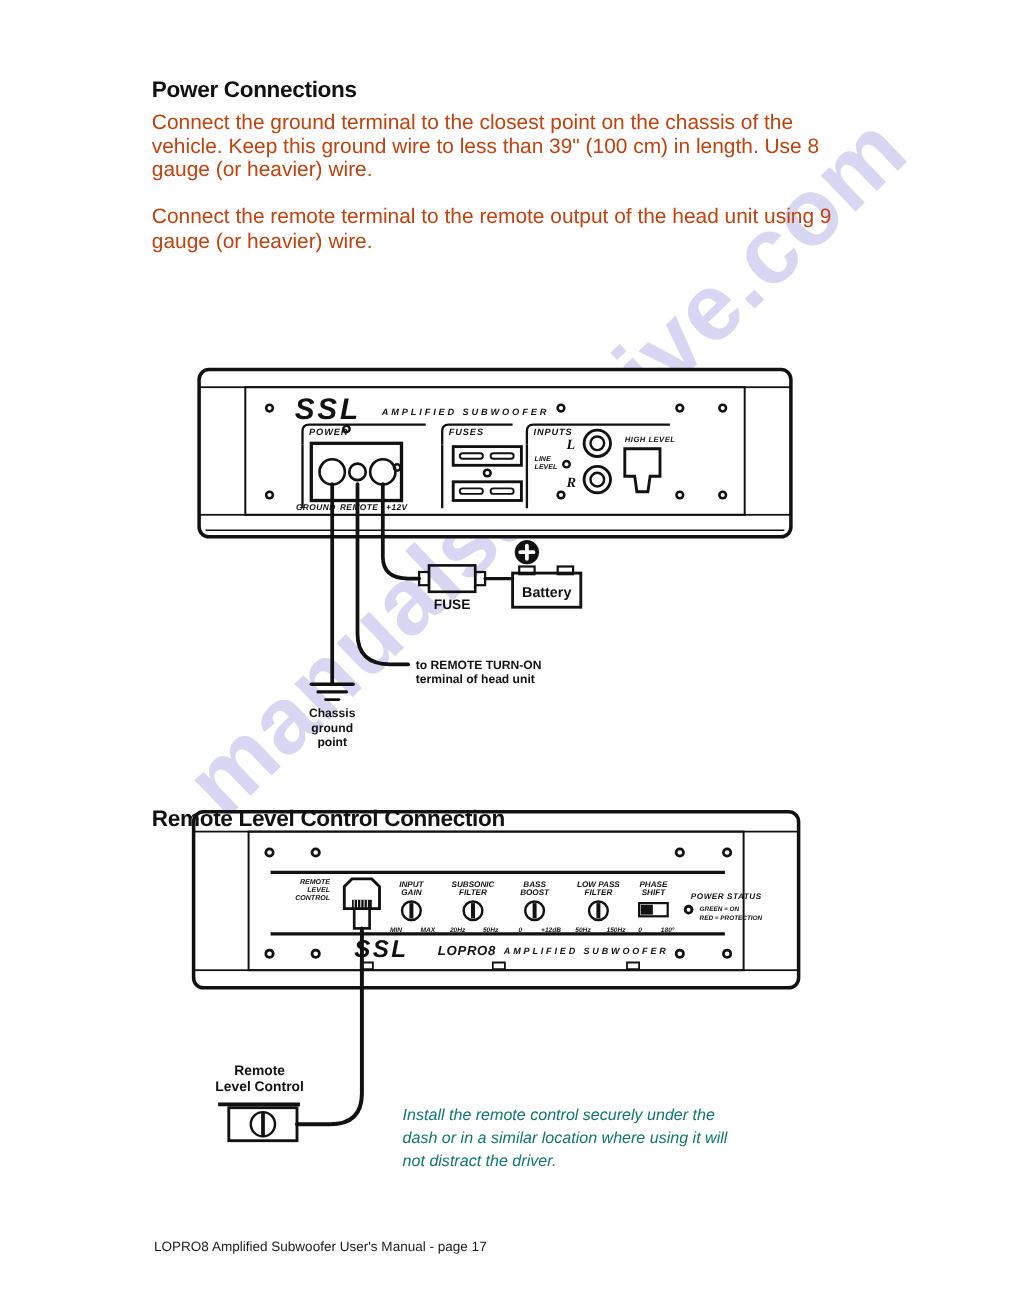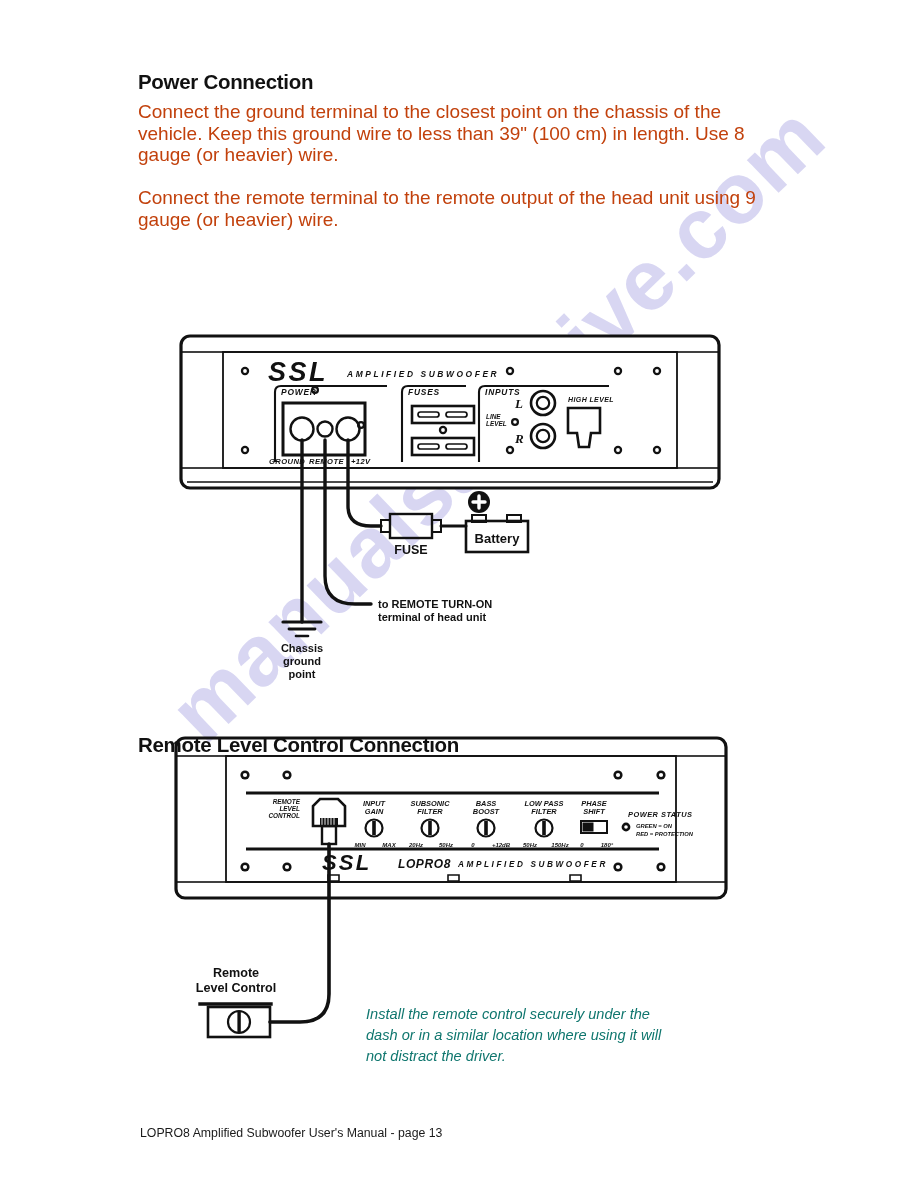--- a/index.html
+++ b/index.html
@@ -94,21 +94,21 @@
 </style>
 </head>
 <body>
 
 <div class="watermark">
   <div class="wm-text wm-1">manualsarchive.com</div>
 </div>
 
 <div class="page">
 
-  <h2 class="section-title" id="title-power">Power Connection</h2>
+  <h2 class="section-title" id="title-power">Power Connections</h2>
 
   <div class="para" id="para-1">Connect the ground terminal to the closest point on the chassis of the vehicle. Keep this ground wire to less than 39" (100 cm) in length. Use 8 gauge (or heavier) wire.</div>
   <div class="para" id="para-2">Connect the remote terminal to the remote output of the head unit using 9 gauge (or heavier) wire.</div>
 
   <div class="dg" id="diagram-power">
     <svg width="560" height="350" viewBox="0 0 560 350">
 
       <rect x="6" y="6" width="538" height="152" rx="9" ry="9" class="ln wht" stroke-width="3.2"></rect>
 
       <rect x="6" y="22" width="538" height="116" class="ln" stroke-width="1.6" fill="#fff"></rect>
@@ -350,14 +350,14 @@
       </g>
 
       <text x="66" y="245" text-anchor="middle" font-family="'Liberation Sans',sans-serif" font-size="12.6" font-weight="bold" fill="#111">Remote</text>
       <text x="66" y="260" text-anchor="middle" font-family="'Liberation Sans',sans-serif" font-size="12.6" font-weight="bold" fill="#111">Level Control</text>
     </svg>
   </div>
 
   <div style="position:absolute; left:366px; top:1004px; width:312px;
               font-size:14.6px; line-height:21px; font-style:italic; color:#0f766e;">Install the remote control securely under the dash or in a similar location where using it will not distract the driver.</div>
 
-  <div class="footer">LOPRO8 Amplified Subwoofer User's Manual - page 13</div>
+  <div class="footer">LOPRO8 Amplified Subwoofer User's Manual - page 17</div>
 </div>
 
 </body></html>

